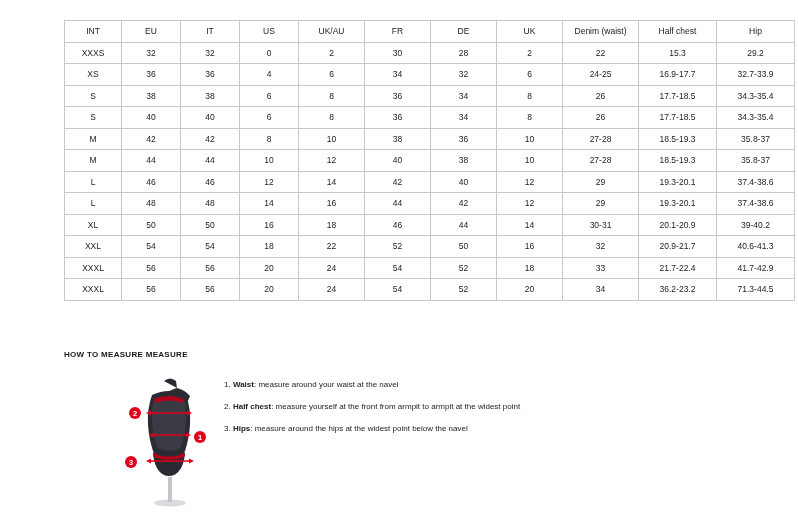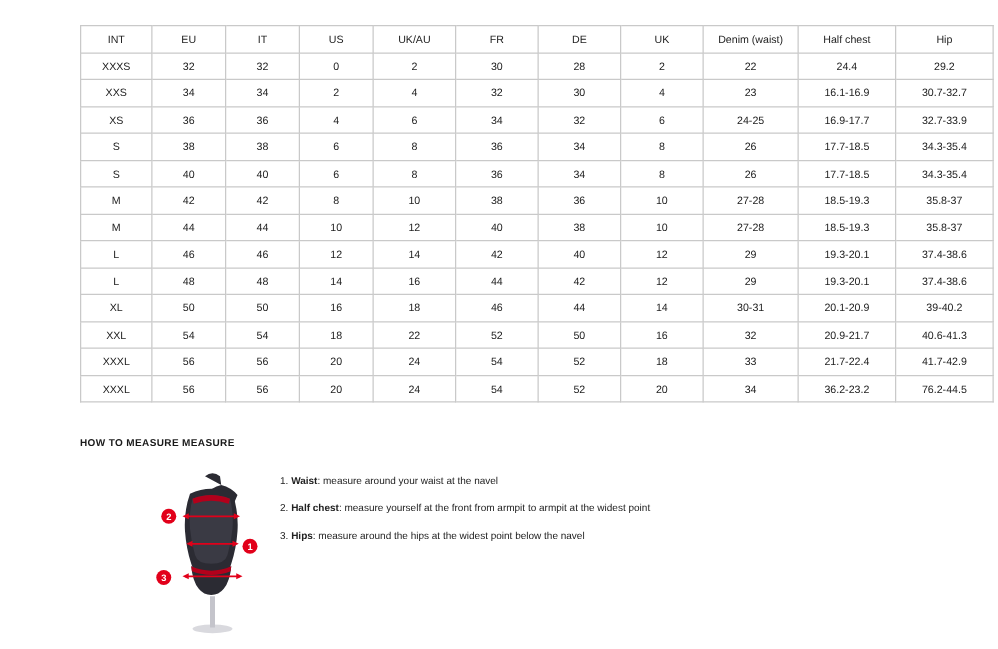--- a/index.html
+++ b/index.html
@@ -140,35 +140,22 @@
           <tr>
             <td>XXXS</td>
             <td>32</td>
             <td>32</td>
             <td>0</td>
             <td>2</td>
             <td>30</td>
             <td>28</td>
             <td>2</td>
             <td>22</td>
-            <td>24.4</td>
+            <td>15.3</td>
             <td>29.2</td>
-          </tr>
-          <tr>
-            <td>XXS</td>
-            <td>34</td>
-            <td>34</td>
-            <td>2</td>
-            <td>4</td>
-            <td>32</td>
-            <td>30</td>
-            <td>4</td>
-            <td>23</td>
-            <td>16.1-16.9</td>
-            <td>30.7-32.7</td>
           </tr>
           <tr>
             <td>XS</td>
             <td>36</td>
             <td>36</td>
             <td>4</td>
             <td>6</td>
             <td>34</td>
             <td>32</td>
             <td>6</td>
@@ -297,21 +284,21 @@
             <td>XXXL</td>
             <td>56</td>
             <td>56</td>
             <td>20</td>
             <td>24</td>
             <td>54</td>
             <td>52</td>
             <td>20</td>
             <td>34</td>
             <td>36.2-23.2</td>
-            <td>76.2-44.5</td>
+            <td>71.3-44.5</td>
           </tr>
         </tbody>
     </table>
   </div>
 
   <div class="measure-section">
     <div class="measure-title">HOW TO MEASURE MEASURE</div>
 
     <div class="measure-body">
 

